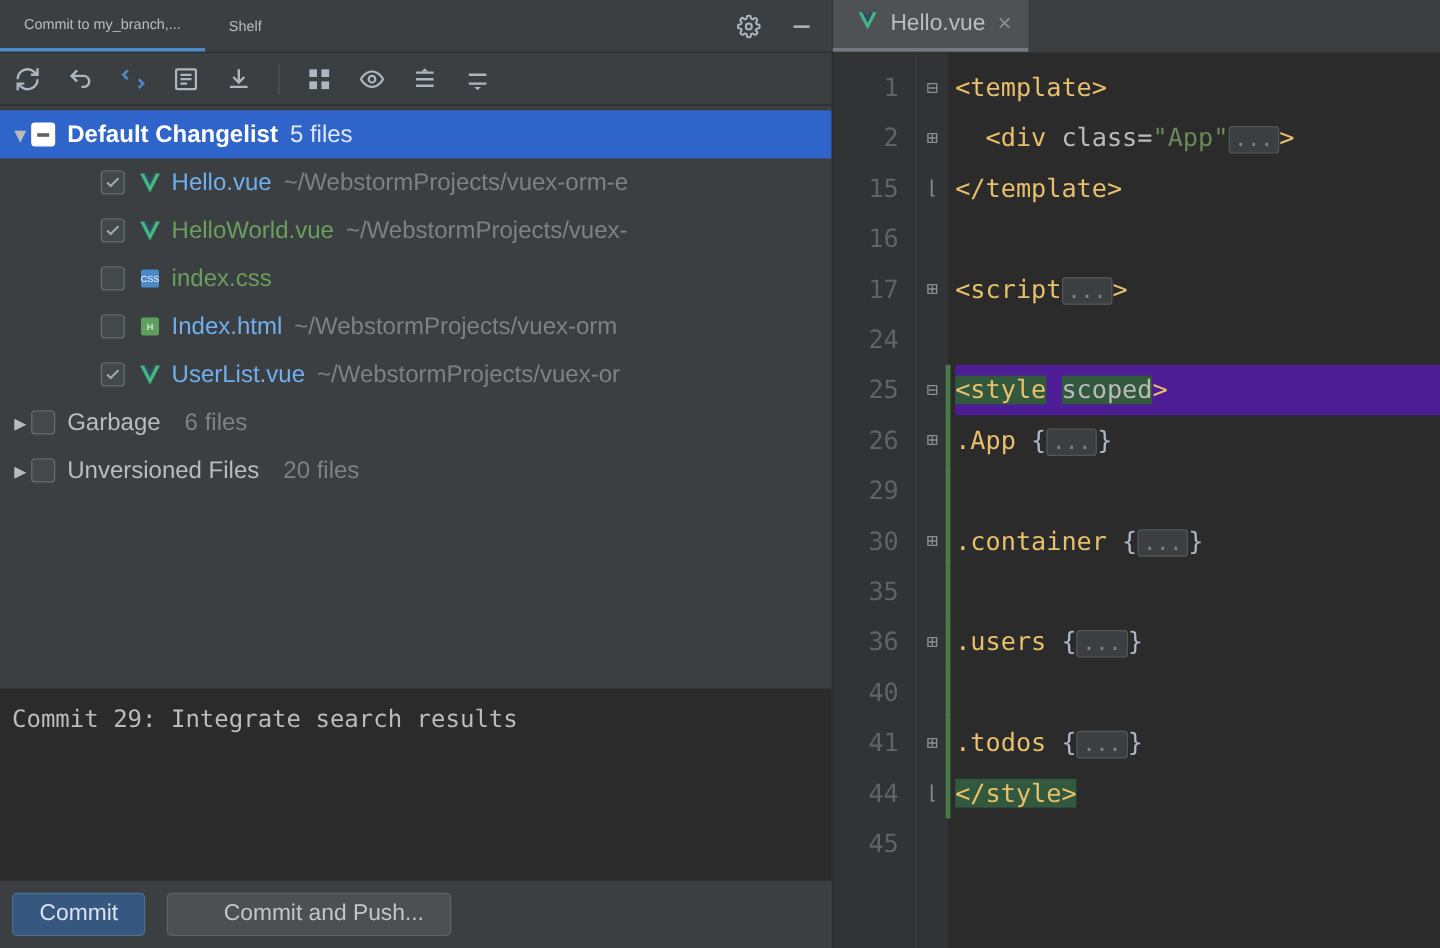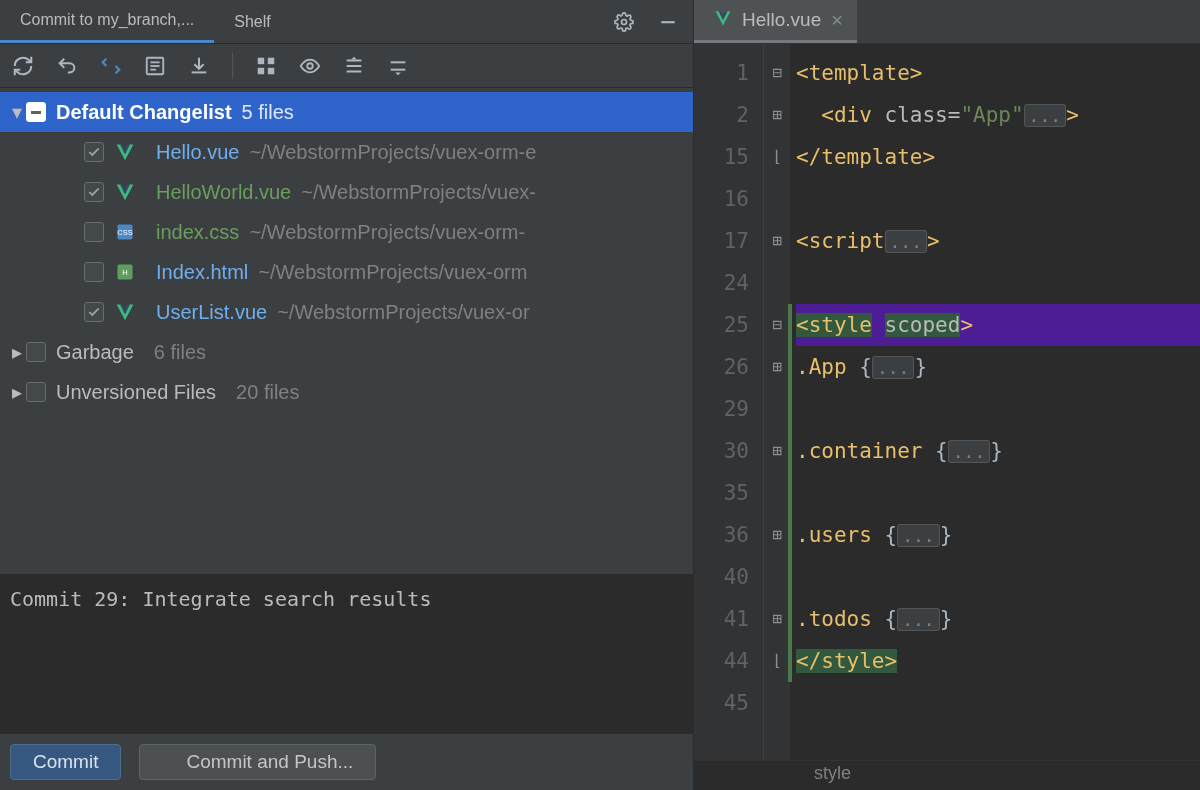--- a/index.html
+++ b/index.html
@@ -26,21 +26,21 @@
     display: flex;
     align-items: stretch;
     background: #3c3f41;
     position: relative;
     border-bottom: 1px solid #2b2b2b;
   }
   .left-tab {
     padding: 0 20px;
     display: flex;
     align-items: center;
-    font-size: 16px;
+    font-size: 12px;
     color: #bbb;
     cursor: pointer;
     position: relative;
   }
   .left-tab.active {
     border-bottom: 3px solid #4a88c7;
   }
   .left-tabs .right-icons {
     position: absolute;
     right: 12px;
@@ -115,21 +115,21 @@
     border: 1px solid #6c6c6c;
     background: #43494a;
     border-radius: 3px;
     display: inline-flex;
     align-items: center;
     justify-content: center;
     margin-right: 10px;
   }
   .chk.checked { background: #43494a; }
   .chk svg { display: block; }
-  .file-icon { width: 22px; margin-right: 20px; display:inline-flex; align-items:center; justify-content:center;}
+  .file-icon { width: 22px; margin-right: 7px; display:inline-flex; align-items:center; justify-content:center;}
   .fname { margin-right: 10px; }
   .fname.blue  { color: #6fafef; }
   .fname.green { color: #6a9e5e; }
   .fname.plain { color: #bbb; }
   .fpath { color: #808080; }
   .tree-row .bold { font-weight: 700; }
   .count { color: #808080; margin-left: 10px; }
   .tree-row.selected .count { color: #e0e8ff; }
 
   
@@ -403,21 +403,20 @@
         <div class="tree-row">
        <span class="indent-2"></span>
        <span class="chk"></span>
        <span class="file-icon">
             <svg width="20" height="20" viewBox="0 0 24 24">
               <rect x="3" y="3" width="18" height="18" rx="2" fill="#4a88c7"></rect>
               <text x="12" y="16" font-size="9" font-family="sans-serif" fill="#fff" text-anchor="middle">CSS</text>
             </svg>
           </span>
        <span class="fname green">index.css</span>
-       <span class="fpath">~/WebstormProjects/vuex-orm-</span>
      </div>
         <div class="tree-row">
        <span class="indent-2"></span>
        <span class="chk"></span>
        <span class="file-icon">
             <svg width="20" height="20" viewBox="0 0 24 24">
               <rect x="3" y="3" width="18" height="18" rx="2" fill="#5e9e5e"></rect>
               <text x="12" y="16" font-size="9" font-family="sans-serif" fill="#fff" text-anchor="middle">H</text>
             </svg>
           </span>
@@ -535,14 +534,13 @@
         <div class="change-bar" style="top:470px;height:42px"></div>
         <div class="line"></div>
         <div class="change-bar" style="top:512px;height:42px"></div>
         <div class="line"><span class="tok-sel">.todos </span><span class="tok-punc">{</span><span class="fold-dots">...</span><span class="tok-punc">}</span></div>
         <div class="change-bar" style="top:554px;height:42px"></div>
         <div class="line"><span class="tok-tag hl-search">&lt;/style&gt;</span></div>
         <div class="change-bar" style="top:596px;height:42px"></div>
         <div class="line"></div>
       </div>
   </div>
-  <div class="breadcrumb">style</div>
 </div>
 
 </body></html>

